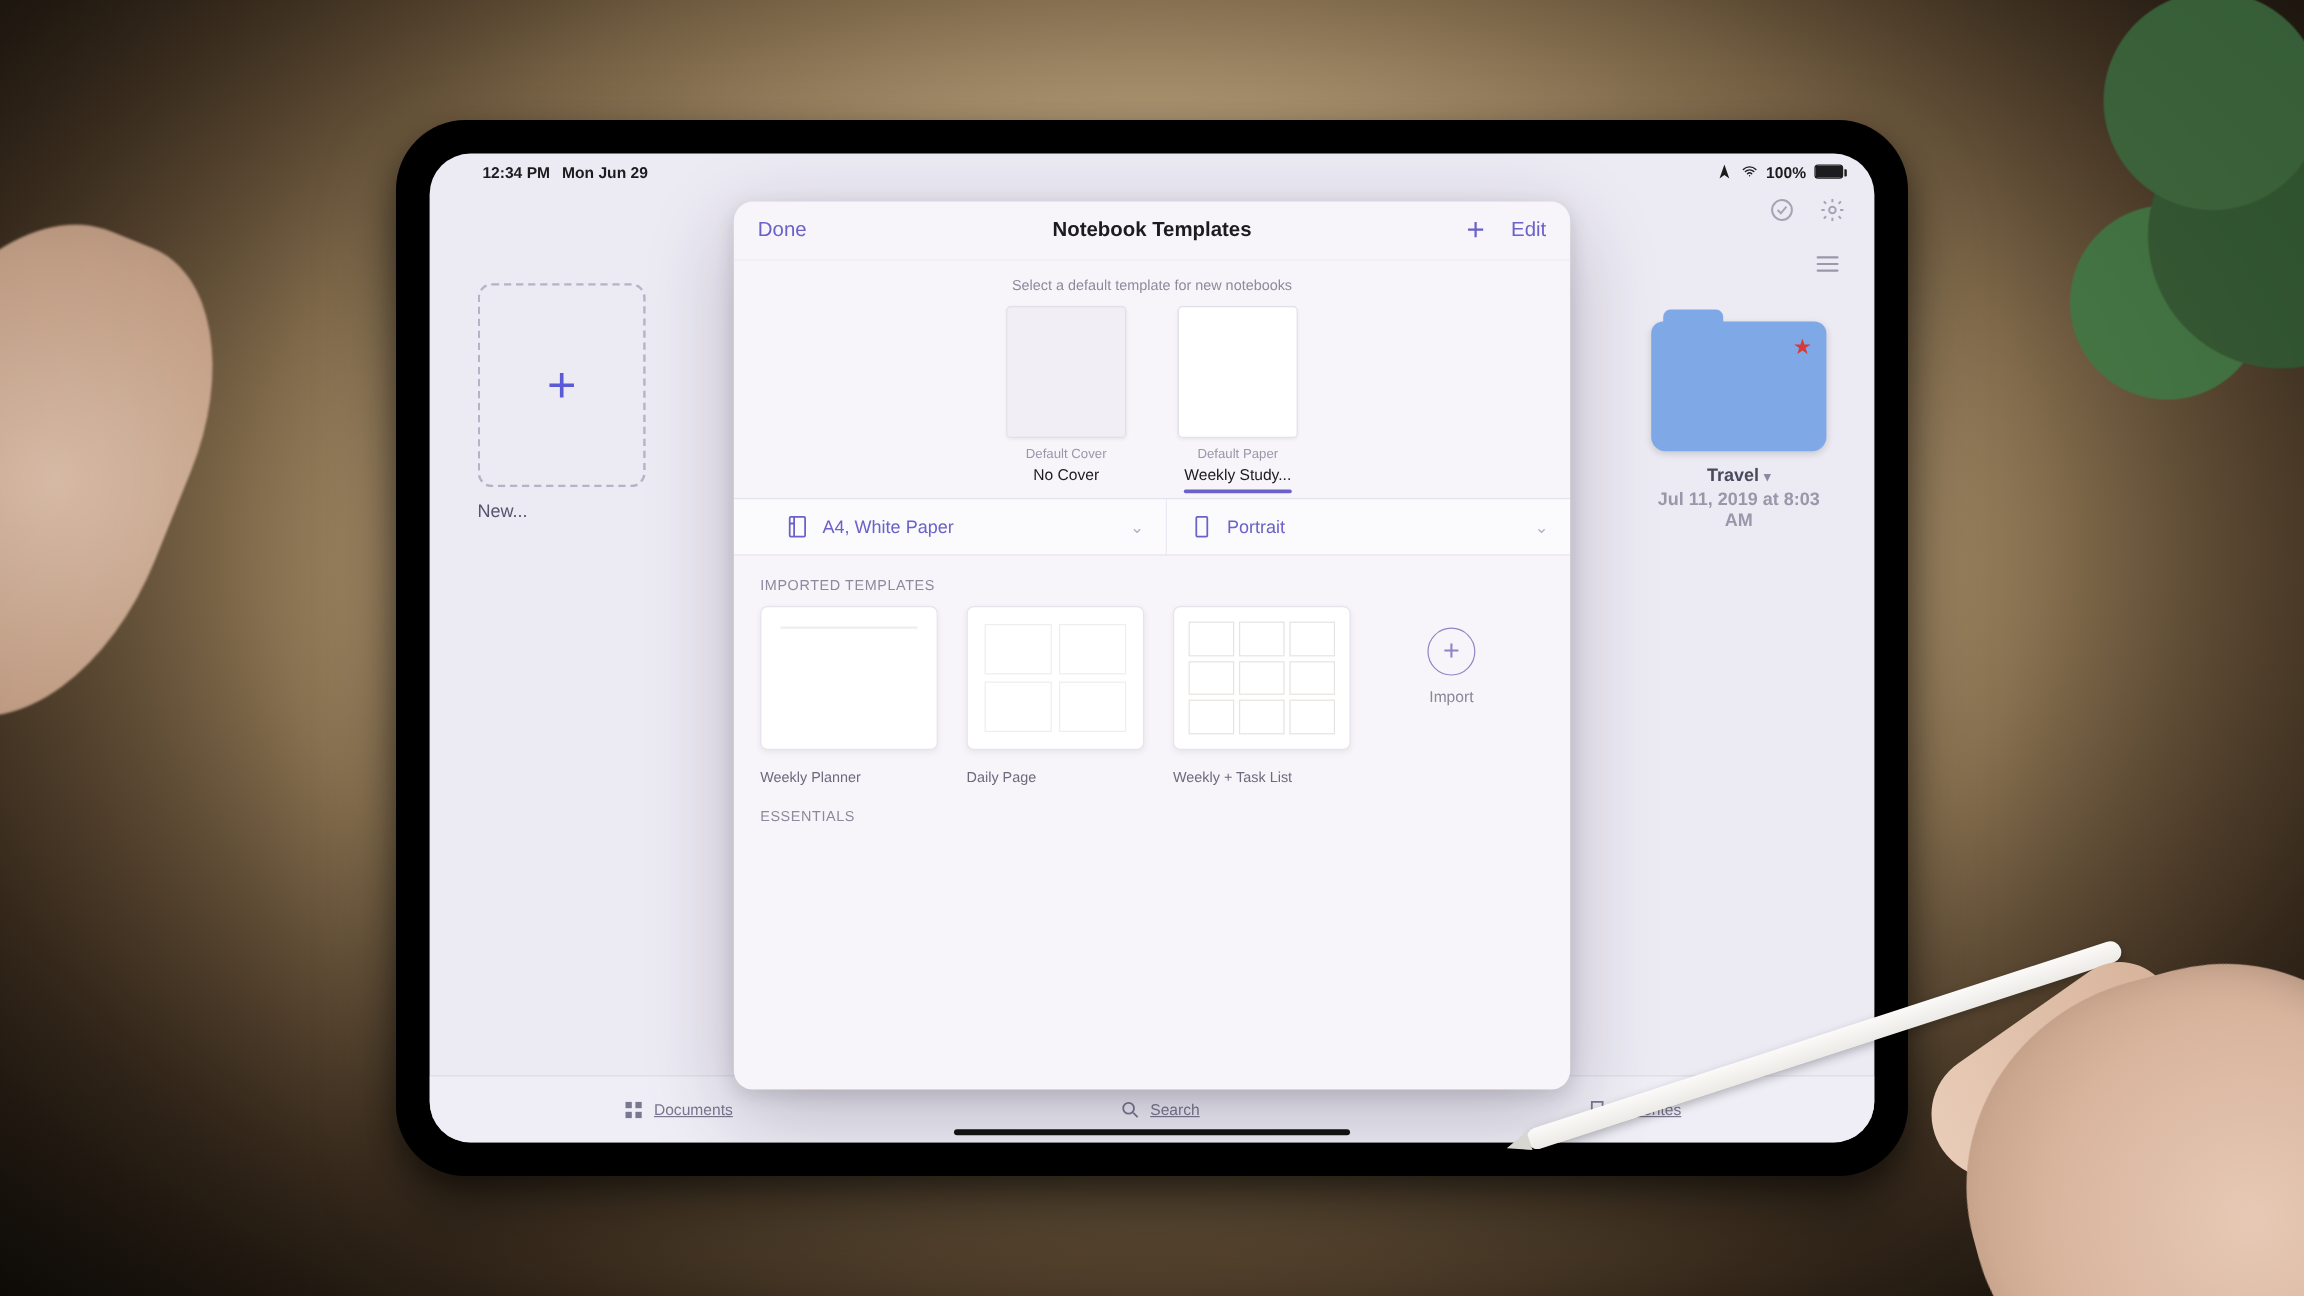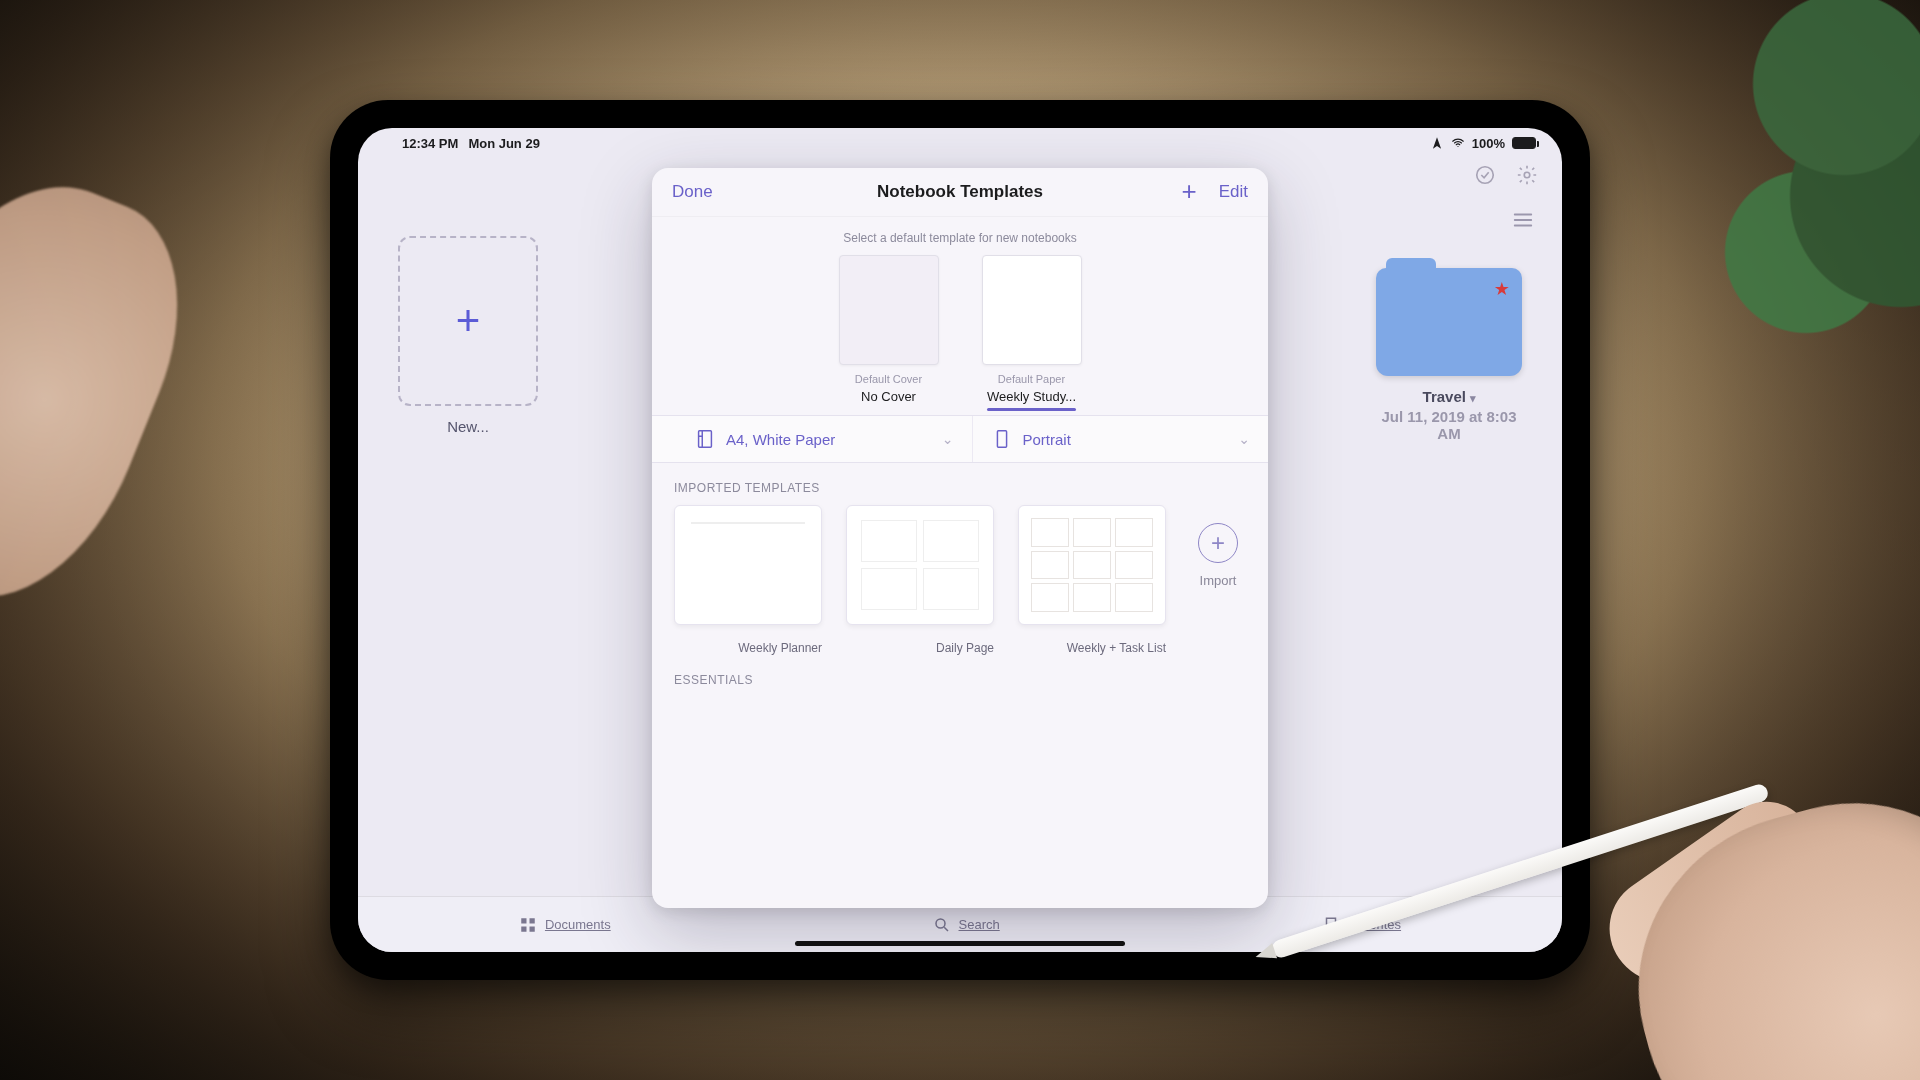--- a/index.html
+++ b/index.html
@@ -59,21 +59,21 @@
   .bg-sideicon { position:absolute; top:54px; right:28px; }
   .bg-sideicon svg { width:22px; height:16px; stroke:#8d89a0; }
 
   .bg-new-card {
     position:absolute; left:40px; top:78px; width:140px; height:170px;
     border:2px dashed #b7b3c7; border-radius:12px;
     display:flex; align-items:center; justify-content:center;
     background:#eceaf3;
   }
   .bg-new-card .plus { font-size:42px; color:#5b5bd6; font-weight:300; }
-  .bg-new-label { position:absolute; left:40px; top:260px; width:140px; text-align:center; color:#55556d; font-size:15px; }
+  .bg-new-label { position:absolute; left:40px; top:260px; width:140px; color:#55556d; font-size:15px; }
 
   .bg-folder {
     position:absolute; right:40px; top:110px; width:146px; height:108px;
     background:#7fa8e6; border-radius:10px 10px 12px 12px;
     box-shadow: 0 2px 6px rgba(0,0,0,0.15);
   }
   .bg-folder::before { content:""; position:absolute; top:-10px; left:10px; width:50px; height:14px; background:#7fa8e6; border-radius:6px 6px 0 0; }
   .bg-folder .star { position:absolute; right:12px; top:10px; color:#d83a3a; font-size:18px; }
   .bg-folder-label { position:absolute; right:40px; top:230px; width:146px; text-align:center; color:#4a4a5e; font-size:15px;font-weight:bold; }
   .bg-folder-label small { display:block; font-size:15px; color:#9a97ab; margin-top:3px; }
@@ -88,21 +88,21 @@
   }
   .tabbar .tab { display:flex; align-items:center; gap:8px; }
   .tabbar svg { width:18px; height:18px; fill:#7a7790; }
 
   .home-indicator { position:absolute; bottom:6px; left:50%; transform:translateX(-50%);
     width:330px; height:5px; background:#111; border-radius:3px; }
 
   
   .sheet {
     position:absolute; left:50%; top:40px; transform:translateX(-50%);
-    width:616px; height:740px;
+    width:697px; height:740px;
     background:#f7f5fa; border-radius:16px;
     box-shadow:0 24px 70px rgba(40,30,60,0.25), 0 4px 16px rgba(0,0,0,0.12);
     display:flex; flex-direction:column;
     overflow:hidden;
   }
   .sheet-header {
     display:flex; align-items:center; justify-content:space-between;
     padding:14px 20px; border-bottom:1px solid rgba(0,0,0,0.03);
   }
   .sheet-header .title { font-size:17px; font-weight:600; color:#1c1c1e; }
@@ -132,21 +132,21 @@
     padding:12px 18px; position:relative;
   }
   .selector + .selector { border-left:1px solid #ece9f3; }
   .selector svg { width:22px; height:22px; stroke:#6a61c9; fill:none; stroke-width:1.6; }
   .selector .sel-label { color:#6a61c9; font-size:15px; }
   .selector .chev { margin-left:auto; color:#b5b1c7; font-size:14px; }
 
   .section-title { font-size:12px; letter-spacing:0.5px; color:#8c8a9c; padding:18px 22px 10px; }
 
   .template-row { display:flex; gap:24px; padding:0 22px; align-items:flex-start; }
-  .tpl { width:148px; text-align:right; }
+  .tpl { width:148px; text-align:left; }
   .tpl .thumb { width:148px; height:120px; background:#fff; border:1px solid #e6e3ef; border-radius:6px;
     box-shadow:0 2px 5px rgba(0,0,0,0.06); margin-bottom:16px; position:relative; overflow:hidden; }
   .tpl .tpl-label { font-size:12px; color:#6c6a7d; }
 
   
   .thumb.weekly-planner::before { content:""; position:absolute; inset:16px; border-top:2px solid #eee; }
   .thumb.daily-page { padding:10px; }
   .thumb.daily-page .cols { position:absolute; inset:14px; display:grid; grid-template-columns:1fr 1fr; gap:6px; }
   .thumb.daily-page .cols div { border:1px solid #eee; }
   .thumb.weekly-task .grid { position:absolute; inset:12px; display:grid; grid-template-columns:repeat(3,1fr); grid-template-rows:repeat(3,1fr); gap:4px; }

